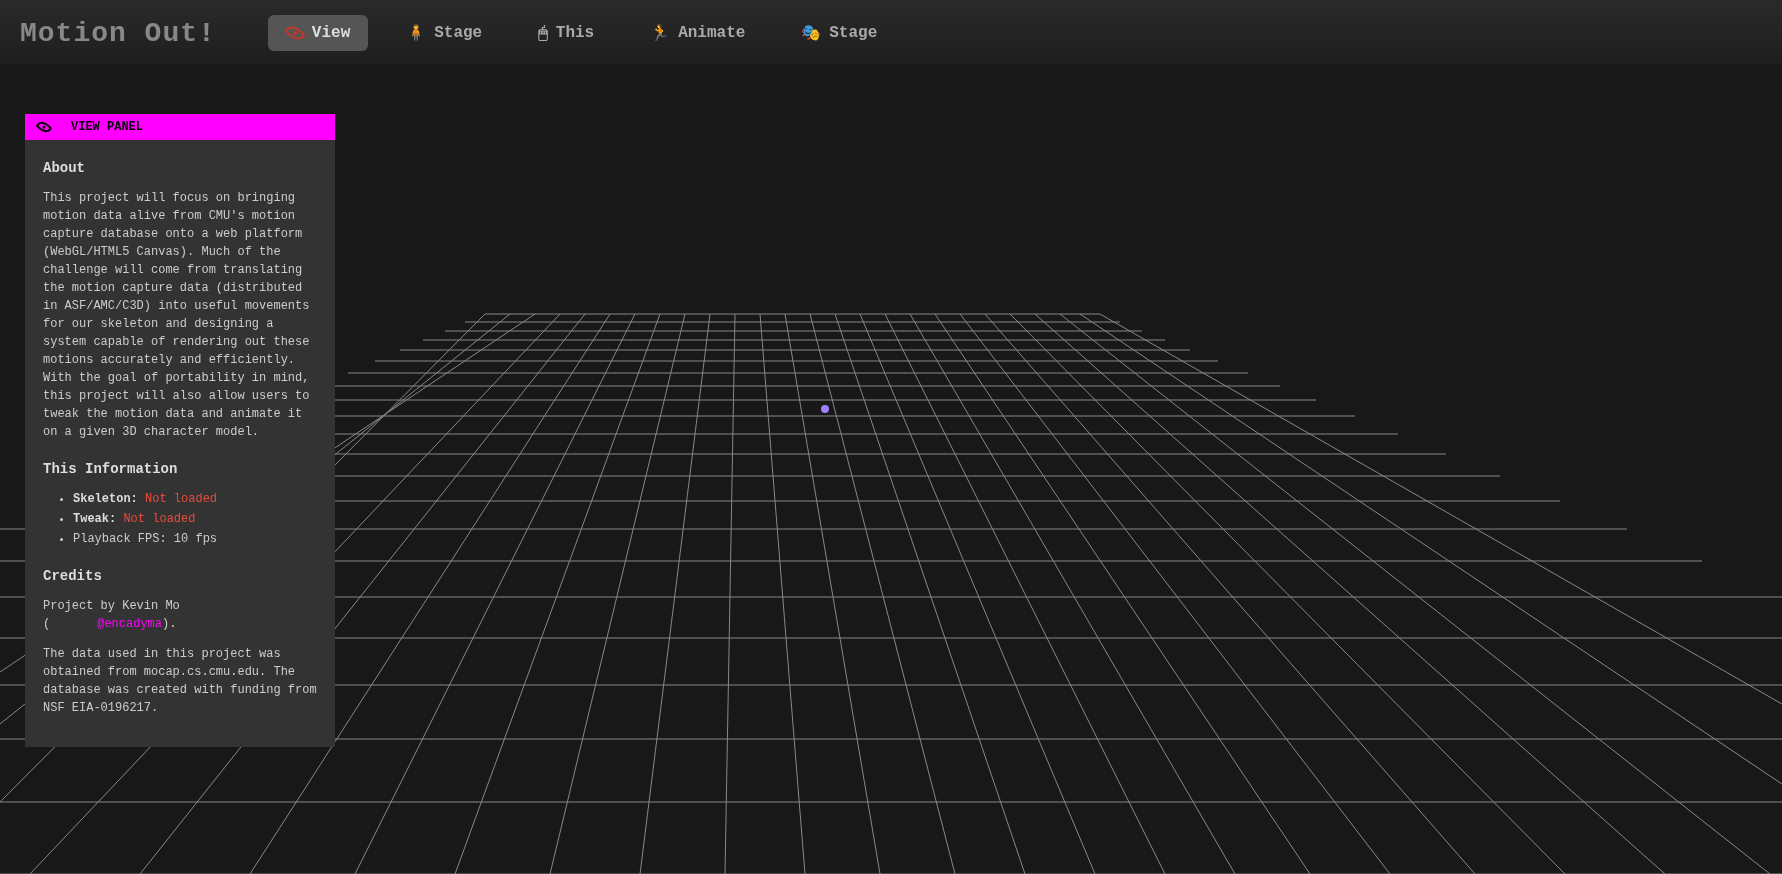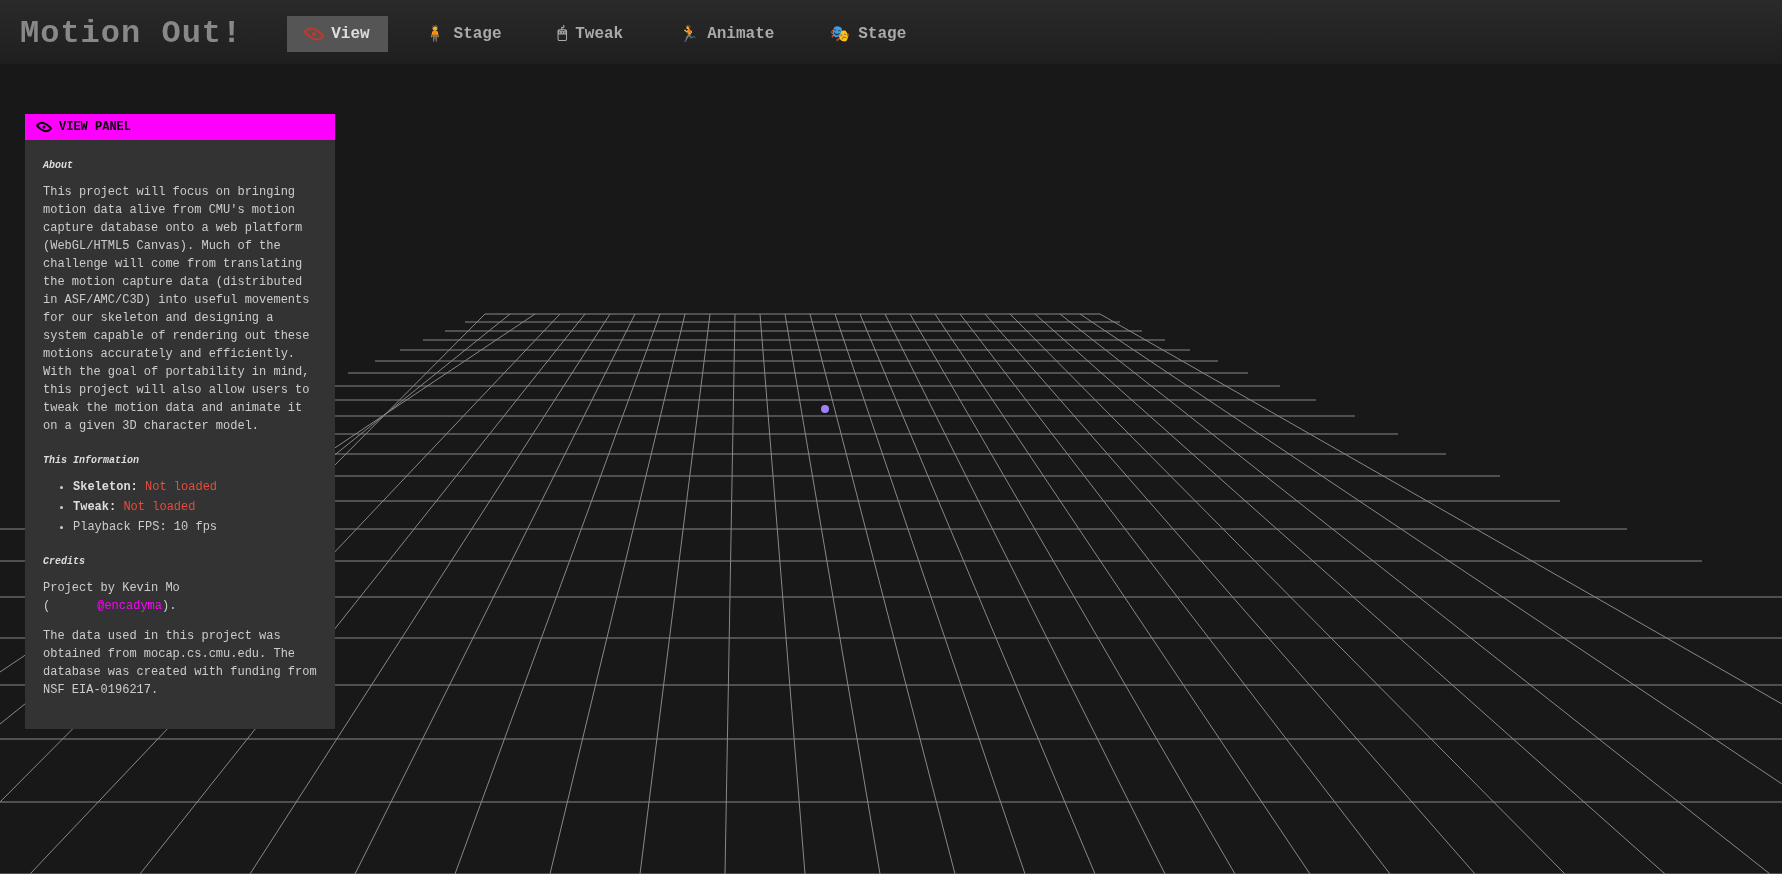--- a/index.html
+++ b/index.html
@@ -21,38 +21,38 @@
     .header {
       display: flex;
       align-items: center;
       padding: 15px 20px;
       background: linear-gradient(to bottom, #2a2a2a, #1e1e1e);
       border-bottom: 1px solid #333;
       gap: 25px;
     }
     
     .app-title {
-      font-size: 32px;
+      font-size: 28px;
       font-weight: bold;
       color: #888;
       letter-spacing: 1px;
-      margin-right: 20px;
+      margin-right: 27px;
     }
     
     .nav-tabs {
       display: flex;
       gap: 20px;
     }
     
     .nav-tab {
       display: flex;
       align-items: center;
       gap: 8px;
       padding: 8px 18px;
-      border-radius: 0;
+      border-radius: 6px;
       cursor: pointer;
       font-size: 16px;
       font-weight: bold;
       color: #aaa;
     }
     
     .nav-tab.active {
       background: #555;
       color: #ddd;
     }
@@ -118,21 +118,21 @@
     }
     
     .panel-header {
       background: #ff00ff;
       color: #000;
       padding: 6px 12px;
       font-size: 12px;
       font-weight: bold;
       display: flex;
       align-items: center;
-      gap: 8px;
+      gap: 20px;
     }
     
     .panel-header .eye-small {
       width: 14px;
       height: 10px;
       border: 2px solid #000;
       border-radius: 70% 10%;
       transform: rotate(45deg);
       position: relative;
     }
@@ -150,25 +150,24 @@
     }
     
     .panel-content {
       padding: 18px;
       color: #ccc;
       font-size: 12px;
       line-height: 1.5;
     }
     
     .panel-content h3 {
-      font-size: 10px;
+      font-size: 14px;
       font-weight: bold;
       color: #ddd;
       margin-bottom: 10px;
-      font-style: italic;
     }
     
     .panel-content h3.section {
       margin-top: 18px;
     }
     
     .panel-content p {
       margin-bottom: 12px;
     }
     
@@ -206,21 +205,21 @@
     <div class="nav-tab active">
       <span class="eye-icon"></span>
       <span>View</span>
     </div>
     <div class="nav-tab">
       <span class="pose-icon">🧍</span>
       <span>Stage</span>
     </div>
     <div class="nav-tab">
       <span class="tweak-icon">🖱</span>
-      <span>Tweak</span>
+      <span>This</span>
     </div>
     <div class="nav-tab">
       <span class="animate-icon">🏃</span>
       <span>Animate</span>
     </div>
     <div class="nav-tab">
       <span class="stage-icon">🎭</span>
       <span>Stage</span>
     </div>
   </div>

